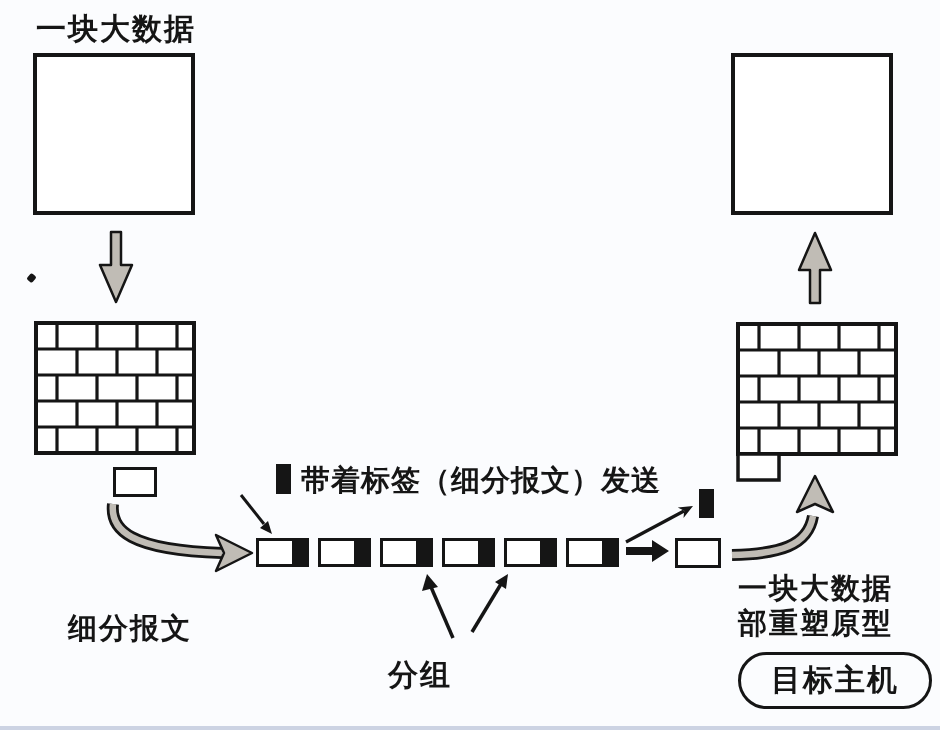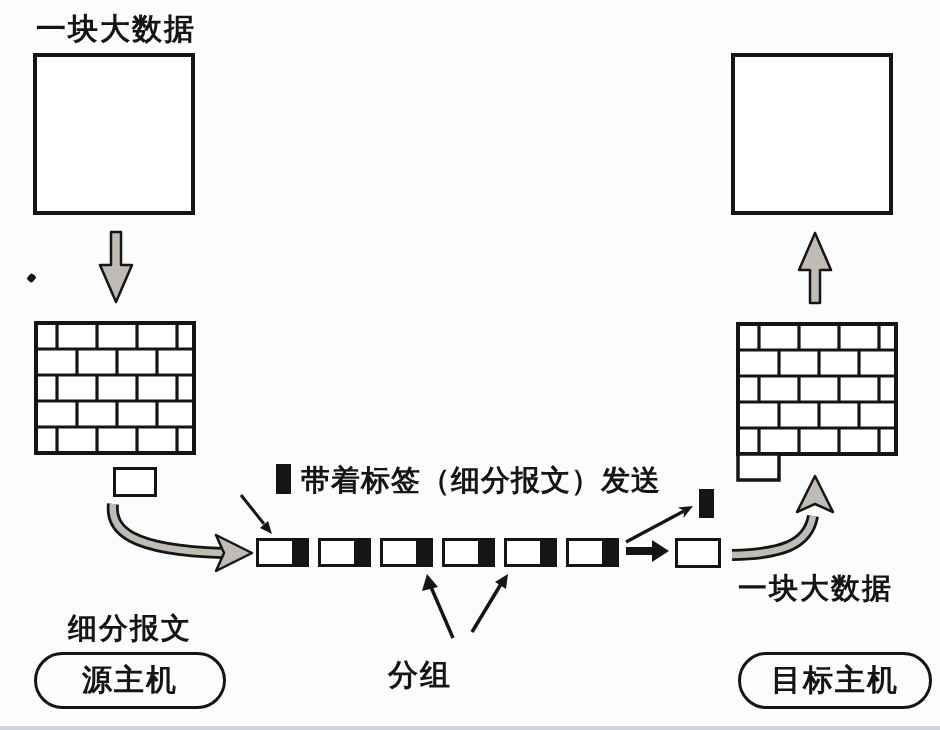--- a/index.html
+++ b/index.html
@@ -89,23 +89,20 @@
 
   <svg style="left:408px;top:568px;" width="110" height="76" viewBox="0 0 110 76">
     <line x1="45" y1="70" x2="23" y2="19" stroke="var(--ink)" stroke-width="3.5"></line>
     <polygon points="19,6 30,19 14,23" fill="var(--ink)"></polygon>
     <line x1="64" y1="64" x2="93" y2="16" stroke="var(--ink)" stroke-width="3.5"></line>
     <polygon points="100,6 98,21 87,14" fill="var(--ink)"></polygon>
   </svg>
   <div class="txt" style="left:388px;top:655px;font-size:30px;">分组</div>
 
   <div class="txt" style="left:60px;top:609px;font-size:29px;margin-left:8px;">细分报文</div>
-  <div class="pill" style="left:34px;top:652px;width:192px;height:57px;">
-    <span>源主机</span>
-  </div>
 
   <svg style="left:618px;top:498px;" width="84" height="48" viewBox="0 0 84 48">
     <line x1="8" y1="44" x2="66" y2="13" stroke="var(--ink)" stroke-width="3.2"></line>
     <polygon points="75,8 65.5,19.9 66.2,12.8 59.8,9.4" fill="var(--ink)"></polygon>
   </svg>
 
   <svg style="left:624px;top:537px;" width="48" height="28" viewBox="0 0 48 28">
     <path d="M2,10 H28 V3 L45,14 L28,25 V18 H2 Z" fill="var(--ink)"></path>
   </svg>
 
@@ -129,19 +126,20 @@
     <rect x="3" y="133" width="41" height="26" fill="#fff" stroke="var(--ink)" stroke-width="3.5"></rect>
   </svg>
 
   <svg style="left:797px;top:231px;" width="36" height="74" viewBox="0 0 36 74">
     <polygon points="18,2 34,39 23,39 23,72 13,72 13,39 2,39" fill="var(--arrow)" stroke="var(--ink)" stroke-width="2.5" stroke-linejoin="round"></polygon>
   </svg>
 
   <div class="box" style="left:731px;top:53px;width:162px;height:162px;"></div>
 
   <div class="txt" style="left:738px;top:569px;font-size:29px;">一块大数据</div>
+  <div class="txt" style="left:738px;top:604px;font-size:29px;">部重塑原型</div>
   <div class="pill" style="left:738px;top:652px;width:194px;height:57px;">
     <span>目标主机</span>
   </div>
 
   <div class="speck"></div>
   <div class="bottom-edge"></div>
 </div>
 
 </body></html>

